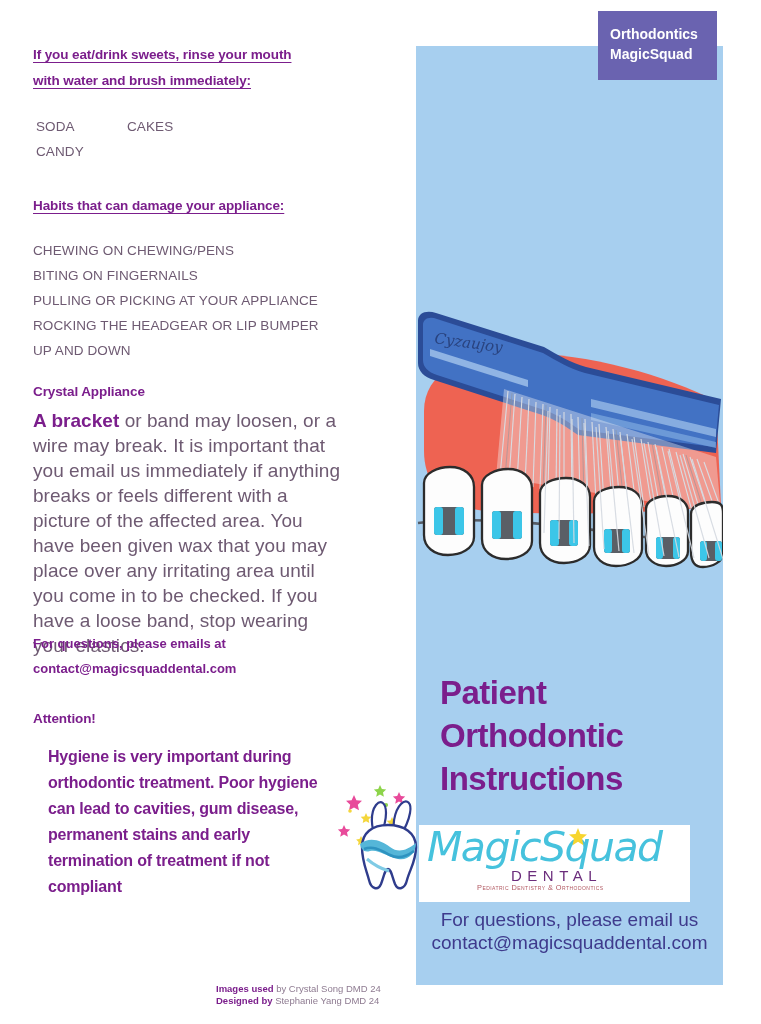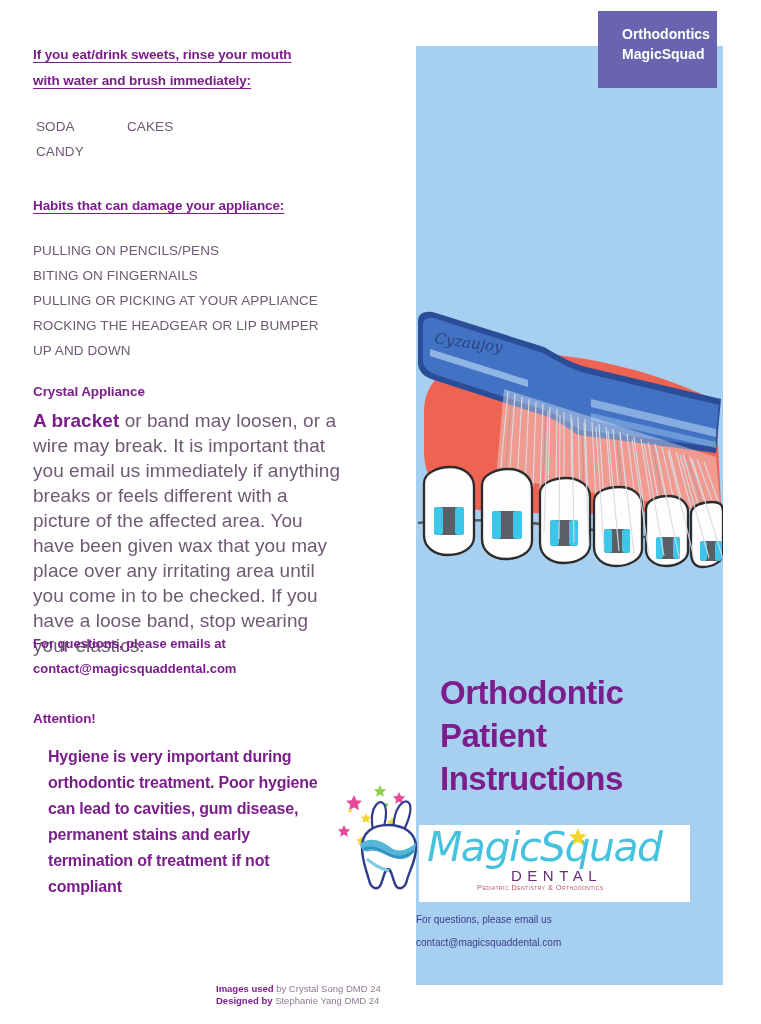--- a/index.html
+++ b/index.html
@@ -98,24 +98,24 @@
     width: 307px;
     height: 939px;
     background: #A7CFEF;
   }
 
   .dept-badge {
     position: absolute;
     left: 598px;
     top: 11px;
     width: 119px;
-    height: 77px;
+    height: 69px;
     background: #6A63B0;
     box-sizing: border-box;
-    padding: 13px 0 0 24px;
+    padding: 13px 0 0 12px;
     color: #ffffff;
     font-weight: bold;
     font-size: 14px;
     line-height: 20px;
     z-index: 6;
   }
 
   
   .illustration {
     position: absolute;
@@ -188,22 +188,22 @@
     width: 106px;
     height: 112px;
     z-index: 4;
   }
 
   .panel-contact {
     position: absolute;
     left: 0;
     top: 862px;
     width: 307px;
-    text-align: left;
-    font-size: 10px;
+    text-align: center;
+    font-size: 19px;
     color: #3E3A8C;
     line-height: 23px;
     font-weight: 300;
   }
 </style>
 </head>
 <body>
 
 <div class="left-col">
 
@@ -215,21 +215,21 @@
   <div class="list-block" style="left:36px; top:114px;">
     <div>
       <span style="display:inline-block;width:91px;">SODA</span><span>CAKES</span>
     </div>
     <div>CANDY</div>
   </div>
 
   <div class="sec-heading underlined" style="left:33px; top:193px; width:340px;">Habits that can damage your appliance:</div>
 
   <div class="list-block" style="left:33px; top:238px; width:360px;">
-    <div>PULLING ON PENCILS/PENS</div>
+    <div>CHEWING ON CHEWING/PENS</div>
     <div>BITING ON FINGERNAILS</div>
     <div>PULLING OR PICKING AT YOUR APPLIANCE</div>
     <div>ROCKING THE HEADGEAR OR LIP BUMPER</div>
     <div>UP AND DOWN</div>
   </div>
 
   <div class="sec-heading" style="left:33px; top:384px;">Crystal Appliance</div>
 
   <div class="para-block" style="left:33px; top:408px; width:315px;">
     <b>A bracket</b><span> or band may loosen, or a wire may break. It is important that you email us immediately if anything breaks or feels different with a picture of the affected area. You have been given wax that you may place over any irritating area until you come in to be checked. If you have a loose band, stop wearing your elastics.</span>
@@ -358,22 +358,22 @@
           <path d="M240 146 L263 256"></path>
             <path d="M252 150 L278 257"></path>
             <path d="M264 154 L293 257"></path>
           <path d="M276 158 L307 258"></path>
         </g>
       </g>
     </svg>
   </div>
 
   <div class="panel-title">
+    <div>Patient</div>
     <div>Orthodontic</div>
-    <div>Patient</div>
     <div>Instructions</div>
   </div>
 
   <div class="tooth-mascot">
     <svg width="106" height="112" viewBox="0 0 106 112" xmlns="http://www.w3.org/2000/svg">
 
       <g>
         <path d="M18 14 l2.4 5.2 5.6 .6 -4.2 3.9 1.2 5.6 -5-2.9 -5 2.9 1.2-5.6 -4.2-3.9 5.6-.6 z" fill="#E84A9A"></path>
         <path d="M44 4 l1.9 4 4.3 .5 -3.2 3 .9 4.3 -3.9-2.2 -3.8 2.2 .9-4.3 -3.2-3 4.3-.5 z" fill="#8DD44A"></path>
         <path d="M63 11 l1.9 4 4.3 .5 -3.2 3 .9 4.3 -3.9-2.2 -3.8 2.2 .9-4.3 -3.2-3 4.3-.5 z" fill="#E84A9A"></path>

